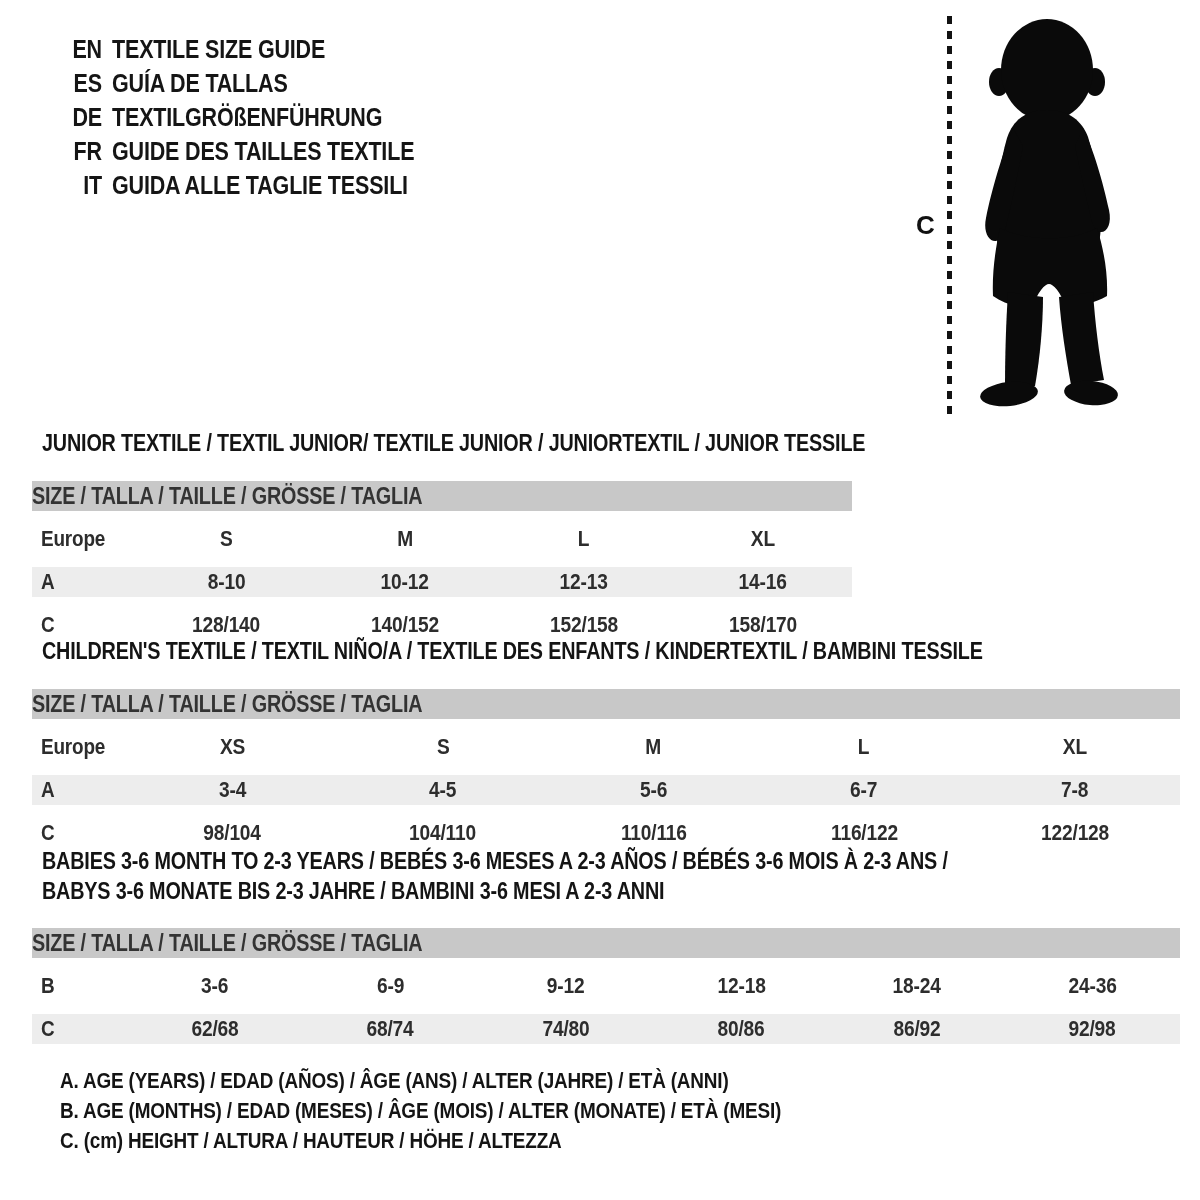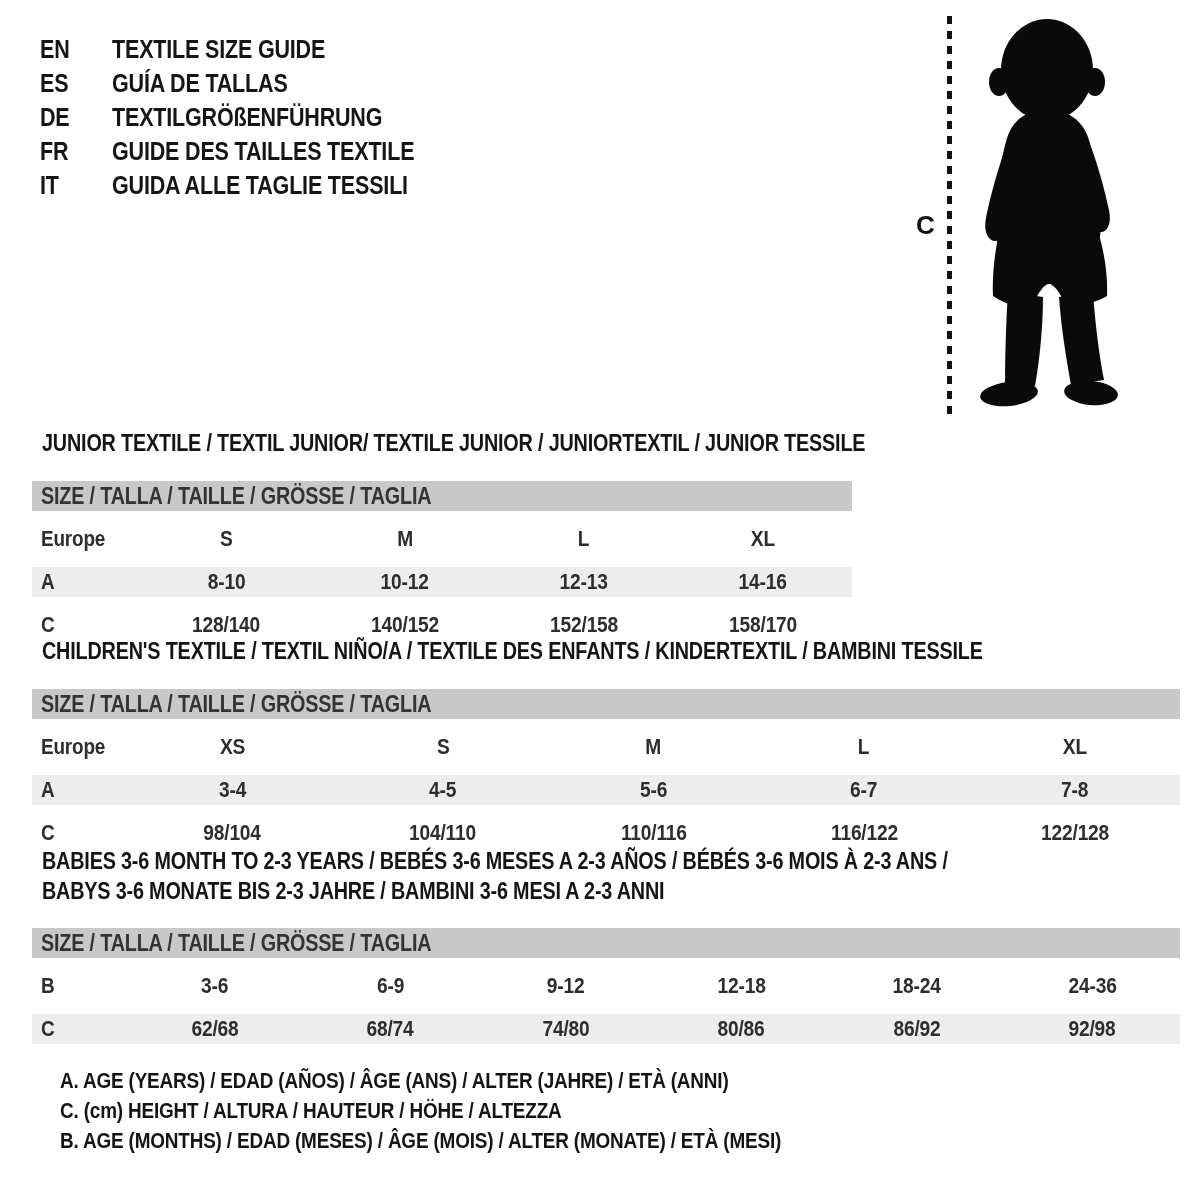--- a/index.html
+++ b/index.html
@@ -10,39 +10,39 @@
     font-family:"Liberation Sans", sans-serif;
     color:#1c1c1c;
     overflow:hidden;
   }
   
   .cond  { display:inline-block; transform:scaleX(0.86); transform-origin:0 50%; white-space:nowrap; letter-spacing:-0.2px; }
   .condc { display:inline-block; transform:scaleX(0.87); transform-origin:50% 50%; white-space:nowrap; letter-spacing:-0.2px; }
 
   
   .lang-block { position:absolute; left:40px; top:32px; }
-  .lang-row   { display:flex; height:34px; align-items:center; font-weight:bold; font-size:25px; color:#151515; }
+  .lang-row   { display:flex; height:34px; align-items:center; font-weight:bold; font-size:25px; color:#151515;text-align:right; }
   .lang-code  { width:72px; }
 
   
   .c-label   { position:absolute; left:916px; top:210px; font-weight:bold; font-size:26px; color:#111; }
   .dash-line { position:absolute; left:947px; top:16px; width:5px; height:402px;
                background:repeating-linear-gradient(to bottom, #121212 0 8px, transparent 8px 15px); }
   .toddler   { position:absolute; left:962px; top:16px; width:174px; height:400px; }
 
   
   .section      { position:absolute; left:32px; }
   .sec-junior   { top:430px; width:820px; }
   .sec-children { top:638px; width:1148px; }
   .sec-babies   { top:846px; width:1148px; }
 
   .sec-title  { padding-left:10px; font-weight:bold; font-size:23px; line-height:27px; color:#141414; }
   .sec-babies .sec-title { line-height:30px; }
 
-  .size-bar { margin-top:24px; height:30px; line-height:31px; padding-left:9px;
+  .size-bar { margin-top:24px; height:30px; line-height:31px; 
               background:var(--size-bar-bg, #c8c8c8);
               font-weight:bold; font-size:23px; color:#333333; }
   .sec-babies .size-bar { margin-top:22px; }
 
   .trow { display:flex; height:30px; margin-top:13px; align-items:center;
           font-weight:bold; font-size:22px; color:#2d2d2d; }
   .trow.shaded { background:var(--row-shaded-bg, #ededed); }
   .cell.label  { padding-left:9px; }
   .sec-junior   .cell.label { width:105px; }
   .sec-children .cell.label { width:95px; }
@@ -193,20 +193,20 @@
           <div class="cell val"><span class="condc">92/98</span></div>
         </div>
       </div>
     </div>
 
   <div class="legend">
     <div class="legend-line">
       <span class="cond">A. AGE (YEARS) / EDAD (AÑOS) / ÂGE (ANS) / ALTER (JAHRE) / ETÀ (ANNI)</span>
     </div>
     <div class="legend-line">
+      <span class="cond">B. AGE (MONTHS) / EDAD (MESES) / ÂGE (MOIS) / ALTER (MONATE) / ETÀ (MESI)</span>
+    </div>
+    <div class="legend-line">
       <span class="cond">C. (cm) HEIGHT / ALTURA / HAUTEUR / HÖHE / ALTEZZA</span>
     </div>
-    <div class="legend-line">
-      <span class="cond">B. AGE (MONTHS) / EDAD (MESES) / ÂGE (MOIS) / ALTER (MONATE) / ETÀ (MESI)</span>
-    </div>
   </div>
 
 </div>
 
 </body></html>

